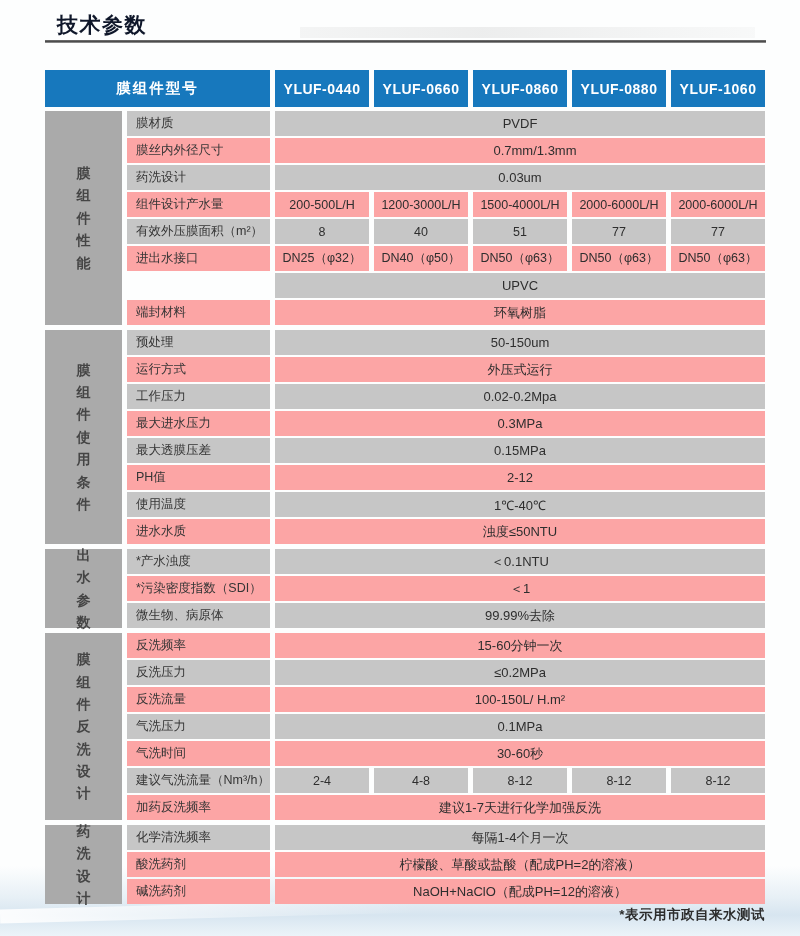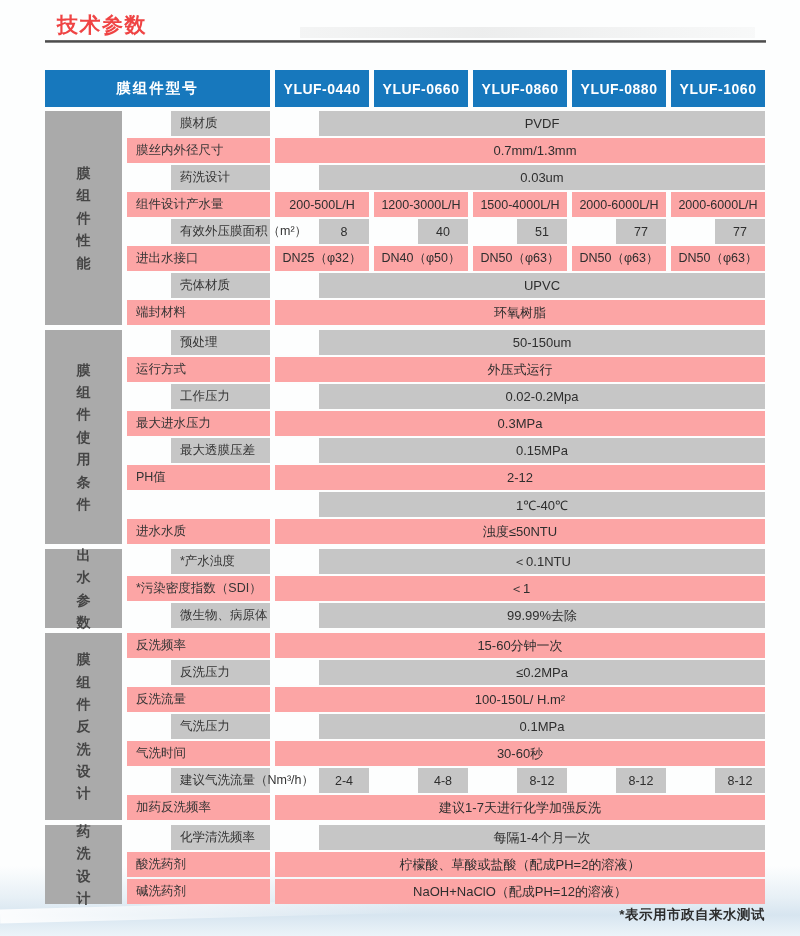--- a/index.html
+++ b/index.html
@@ -15,21 +15,21 @@
     position:absolute; left:0; right:0; bottom:0; height:70px;
     background:linear-gradient(180deg, rgba(217,231,241,0) 0%, rgba(213,228,239,0.55) 45%, #d7e5f0 70%, #ecf4f9 100%);
   }
   .bottom-streak {
     position:absolute; left:0; bottom:18px; width:420px; height:14px;
     background:linear-gradient(90deg, rgba(255,255,255,0.9), rgba(255,255,255,0));
     transform:rotate(-1.5deg);
   }
   .page-title {
     position:absolute; left:57px; top:11px;
-    font-size:21px; font-weight:bold; color:#ef4444; letter-spacing:1.5px;
+    font-size:21px; font-weight:bold; color:#0f172a; letter-spacing:1.5px;
   }
   .title-rule {
     position:absolute; left:45px; top:40px; width:721px; height:3px;
     background:linear-gradient(180deg,#777 0%, #494949 55%, #a8a8a8 100%);
   }
   .title-smudge {
     position:absolute; left:300px; top:27px; width:455px; height:11px;
     background:linear-gradient(90deg, rgba(160,160,160,0.10), rgba(150,150,150,0.16) 40%, rgba(160,160,160,0.06));
   }
   .spec-table { position:absolute; left:45px; top:70px; width:632px; }
@@ -53,21 +53,21 @@
   }
   .seclabel-text {
     width:1.25em; word-break:break-all; text-align:center;
     font-size:14px; font-weight:bold; color:#454545; line-height:1.6;
   }
   .cell { display:flex; align-items:center; white-space:nowrap; color:#2e2e2e; }
   .cell.param { grid-column:2; justify-content:flex-start; padding-left:9px; font-size:12.5px; color:#353535; }
   .cell.value { justify-content:center; font-size:13px; }
   .cell.value.single { font-size:12.5px; }
   .cell.merged { grid-column:3 / 8; }
-  .shade-dark  { background:#c6c6c6;margin-left:44px; }
+  .shade-dark  { background:#c6c6c6; }
   .shade-light { background:#fca5a5; }
   .footnote {
     position:absolute; left:45px; top:906px; width:720px;
     text-align:right; font-size:13.5px; font-weight:bold; color:#2c2c2c;
     letter-spacing:0.5px;
   }
 </style>
 </head>
 <body>
 
@@ -109,41 +109,41 @@
         <div class="cell value single shade-dark" style="grid-area: 5 / 4;">40</div>
         <div class="cell value single shade-dark" style="grid-area: 5 / 5;">51</div>
         <div class="cell value single shade-dark" style="grid-area: 5 / 6;">77</div>
         <div class="cell value single shade-dark" style="grid-area: 5 / 7;">77</div>
         <div class="cell param shade-light" style="grid-row: 6;">进出水接口</div>
         <div class="cell value single shade-light" style="grid-area: 6 / 3;">DN25（φ32）</div>
         <div class="cell value single shade-light" style="grid-area: 6 / 4;">DN40（φ50）</div>
         <div class="cell value single shade-light" style="grid-area: 6 / 5;">DN50（φ63）</div>
         <div class="cell value single shade-light" style="grid-area: 6 / 6;">DN50（φ63）</div>
         <div class="cell value single shade-light" style="grid-area: 6 / 7;">DN50（φ63）</div>
-        <div class="cell param shade-dark" style="grid-row: 7;">壳体材质</div>
         <div class="cell value merged shade-dark" style="grid-row: 7;">UPVC</div>
         <div class="cell param shade-light" style="grid-row: 8;">端封材料</div>
         <div class="cell value merged shade-light" style="grid-row: 8;">环氧树脂</div>
       </div>
       <div class="grid section">
         <div class="seclabel" style="grid-row: 1 / span 8;">
           <div class="seclabel-text">膜组件使用条件</div>
         </div>
         <div class="cell param shade-dark" style="grid-row: 1;">预处理</div>
         <div class="cell value merged shade-dark" style="grid-row: 1;">50-150um</div>
         <div class="cell param shade-light" style="grid-row: 2;">运行方式</div>
         <div class="cell value merged shade-light" style="grid-row: 2;">外压式运行</div>
         <div class="cell param shade-dark" style="grid-row: 3;">工作压力</div>
         <div class="cell value merged shade-dark" style="grid-row: 3;">0.02-0.2Mpa</div>
         <div class="cell param shade-light" style="grid-row: 4;">最大进水压力</div>
         <div class="cell value merged shade-light" style="grid-row: 4;">0.3MPa</div>
         <div class="cell param shade-dark" style="grid-row: 5;">最大透膜压差</div>
         <div class="cell value merged shade-dark" style="grid-row: 5;">0.15MPa</div>
         <div class="cell param shade-light" style="grid-row: 6;">PH值</div>
         <div class="cell value merged shade-light" style="grid-row: 6;">2-12</div>
+        <div class="cell param shade-dark" style="grid-row: 7;">使用温度</div>
         <div class="cell value merged shade-dark" style="grid-row: 7;">1℃-40℃</div>
         <div class="cell param shade-light" style="grid-row: 8;">进水水质</div>
         <div class="cell value merged shade-light" style="grid-row: 8;">浊度≤50NTU</div>
       </div>
       <div class="grid section">
         <div class="seclabel" style="grid-row: 1 / span 3;">
           <div class="seclabel-text">出水参数</div>
         </div>
         <div class="cell param shade-dark" style="grid-row: 1;">*产水浊度</div>
         <div class="cell value merged shade-dark" style="grid-row: 1;">＜0.1NTU</div>

